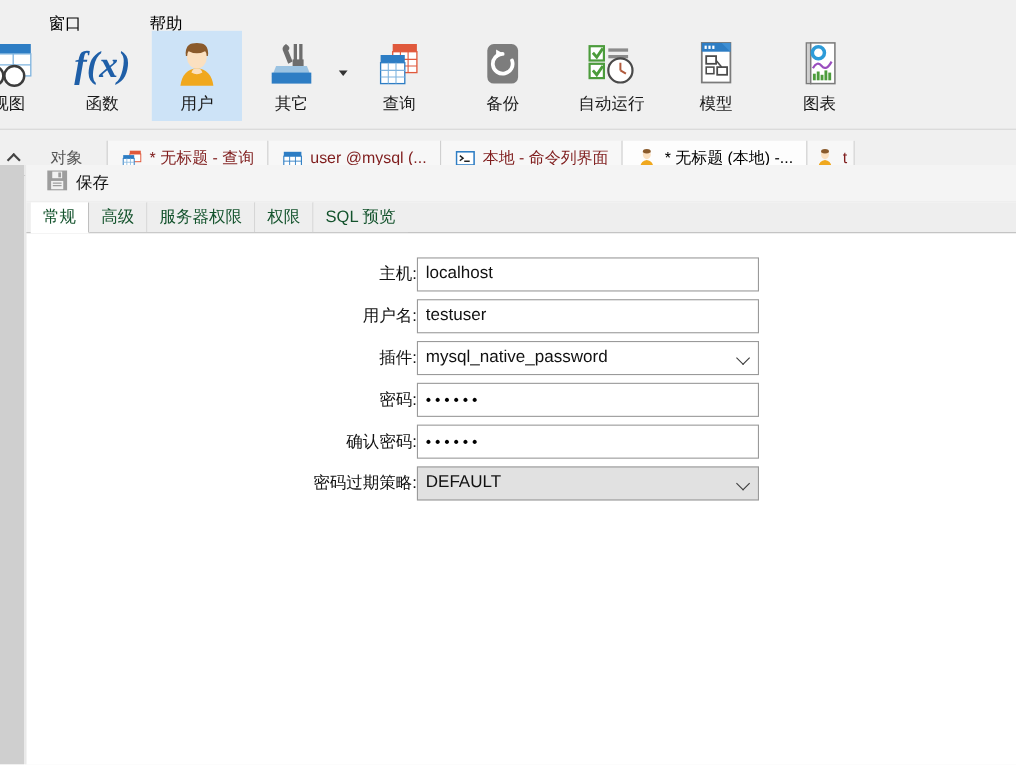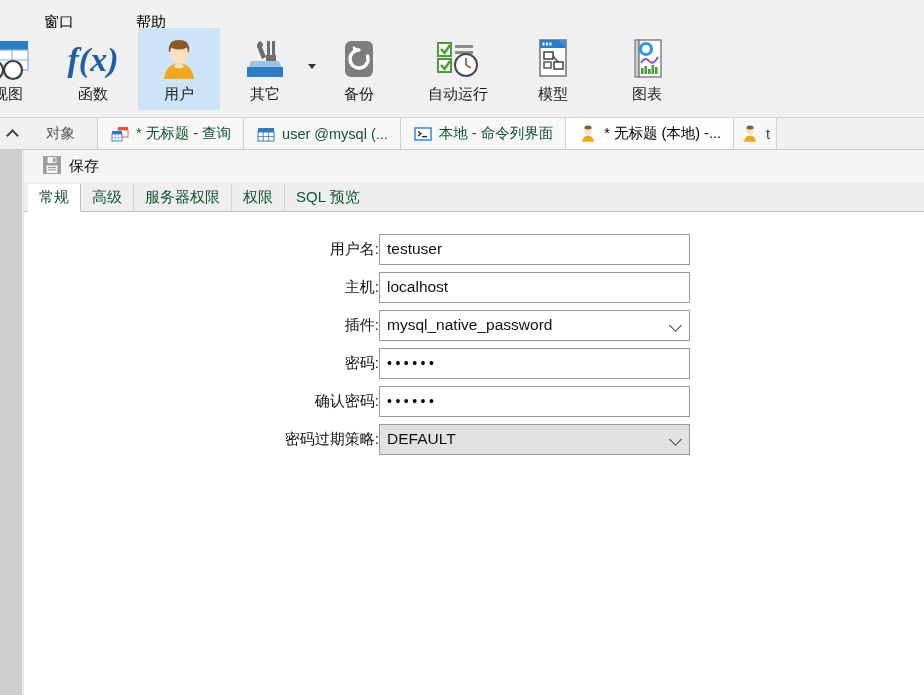--- a/index.html
+++ b/index.html
@@ -48,37 +48,37 @@
     display: flex; flex-direction: column;
     align-items: center; justify-content: flex-start;
     padding-top: 8px;
     cursor: default;
     position: relative;
   }
   .rb-btn.wide { width: 96px; }
   .rb-btn.active { background: #cde3f7; }
   .rb-icon {
     height: 46px; width: 52px;
-    display: flex; align-items: center; justify-content: center;
+    display: flex; align-items: flex-start; justify-content: center;
   }
   .rb-label {
     font-size: 15px; color: #1a1a1a;
     margin-top: 3px; white-space: nowrap;
   }
   .rb-caret {
     position: absolute; right: -10px; top: 36px;
     width: 0; height: 0;
     border-left: 4px solid transparent;
     border-right: 4px solid transparent;
     border-top: 5px solid #333;
   }
 
   
   .tabstrip {
-    position: absolute; left: 0; top: 118px;
+    position: absolute; left: 0; top: 128px;
     width: 924px; height: 32px;
     background: #f0f0f0;
     border-bottom: 1px solid #c9c9c9;
     display: flex; align-items: stretch;
   }
   .collapse-btn {
     width: 25px; height: 31px;
     display: flex; align-items: center; justify-content: center;
     background: #f0f0f0;
     cursor: default;
@@ -88,21 +88,21 @@
     border-left: 2px solid #444;
     border-top: 2px solid #444;
     transform: rotate(45deg);
     margin-top: 3px;
   }
   .wtab {
     display: flex; align-items: center;
     gap: 6px;
     padding: 0 12px;
     font-size: 14.5px;
-    color: #14532d;
+    color: #7f1d1d;
     background: #f7f7f7;
     border-left: 1px solid #d0d0d0;
     border-right: 1px solid #d0d0d0;
     white-space: nowrap;
     cursor: default;
     height: 31px;
     margin-left: -1px;
   }
   .wtab:first-of-type { border-left: none; }
   .wtab.plain { background: #f0f0f0; border-left: none; color:#555; padding: 0 22px;}
@@ -259,20 +259,39 @@
           <rect x="33" y="4" width="3" height="18" fill="#6d6d6d"></rect>
           <rect x="27" y="18" width="10" height="6" fill="#6d6d6d"></rect>
           <path d="M12 24 l28 0 4 10 -36 0z" fill="#9bc3e2"></path>
           <rect x="8" y="30" width="36" height="10" fill="#2d7dc4"></rect>
         </svg>
       </div>
       <div class="rb-label">其它</div>
       <div class="rb-caret"></div>
     </div>
 
+    <div class="rb-btn" style="margin-left:16px;">
+      <div class="rb-icon">
+        <svg width="52" height="44" viewBox="0 0 52 44">
+          <rect x="20" y="4" width="22" height="7" fill="#e0593c"></rect>
+          <rect x="20" y="11" width="22" height="19" fill="#fff" stroke="#e0593c" stroke-width="1.2"></rect>
+          <line x1="27" y1="11" x2="27" y2="30" stroke="#e0593c" stroke-width="1"></line>
+          <line x1="34" y1="11" x2="34" y2="30" stroke="#e0593c" stroke-width="1"></line>
+          <line x1="20" y1="18" x2="42" y2="18" stroke="#e0593c" stroke-width="1"></line>
+          <line x1="20" y1="24" x2="42" y2="24" stroke="#e0593c" stroke-width="1"></line>
+          <rect x="9" y="14" width="22" height="7" fill="#2d7dc4"></rect>
+          <rect x="9" y="21" width="22" height="19" fill="#fff" stroke="#2d7dc4" stroke-width="1.2"></rect>
+          <line x1="16" y1="21" x2="16" y2="40" stroke="#7fb4df" stroke-width="1"></line>
+          <line x1="23" y1="21" x2="23" y2="40" stroke="#7fb4df" stroke-width="1"></line>
+          <line x1="9" y1="28" x2="31" y2="28" stroke="#7fb4df" stroke-width="1"></line>
+          <line x1="9" y1="34" x2="31" y2="34" stroke="#7fb4df" stroke-width="1"></line>
+        </svg>
+      </div>
+      <div class="rb-label">查询</div>
+    </div>
 
     <div class="rb-btn" style="margin-left:12px;">
       <div class="rb-icon">
         <svg width="52" height="44" viewBox="0 0 52 44">
           <rect x="12" y="4" width="28" height="36" rx="6" fill="#7d7d7d"></rect>
           <path d="M26 13 a9 9 0 1 0 8.5 6" stroke="#fff" stroke-width="3.4" fill="none" stroke-linecap="round"></path>
           <path d="M20 9 l7 4 -7 4z" fill="#fff"></path>
         </svg>
       </div>
       <div class="rb-label">备份</div>
@@ -437,30 +456,30 @@
         <span>权限</span>
       </div>
       <div class="itab" style="border-right:none;">
         <span>SQL 预览</span>
       </div>
     </div>
 
     <div class="form">
 
       <div class="frow">
+        <div class="flabel">主机:</div>
+        <div class="fctl">
+          <span class="val">localhost</span>
+        </div>
+      </div>
+
+      <div class="frow">
         <div class="flabel">用户名:</div>
         <div class="fctl">
           <span class="val">testuser</span>
-        </div>
-      </div>
-
-      <div class="frow">
-        <div class="flabel">主机:</div>
-        <div class="fctl">
-          <span class="val">localhost</span>
         </div>
       </div>
 
       <div class="frow">
         <div class="flabel">插件:</div>
         <div class="fctl select">
           <span class="val">mysql_native_password</span>
           <span class="chev-down"></span>
         </div>
       </div>

